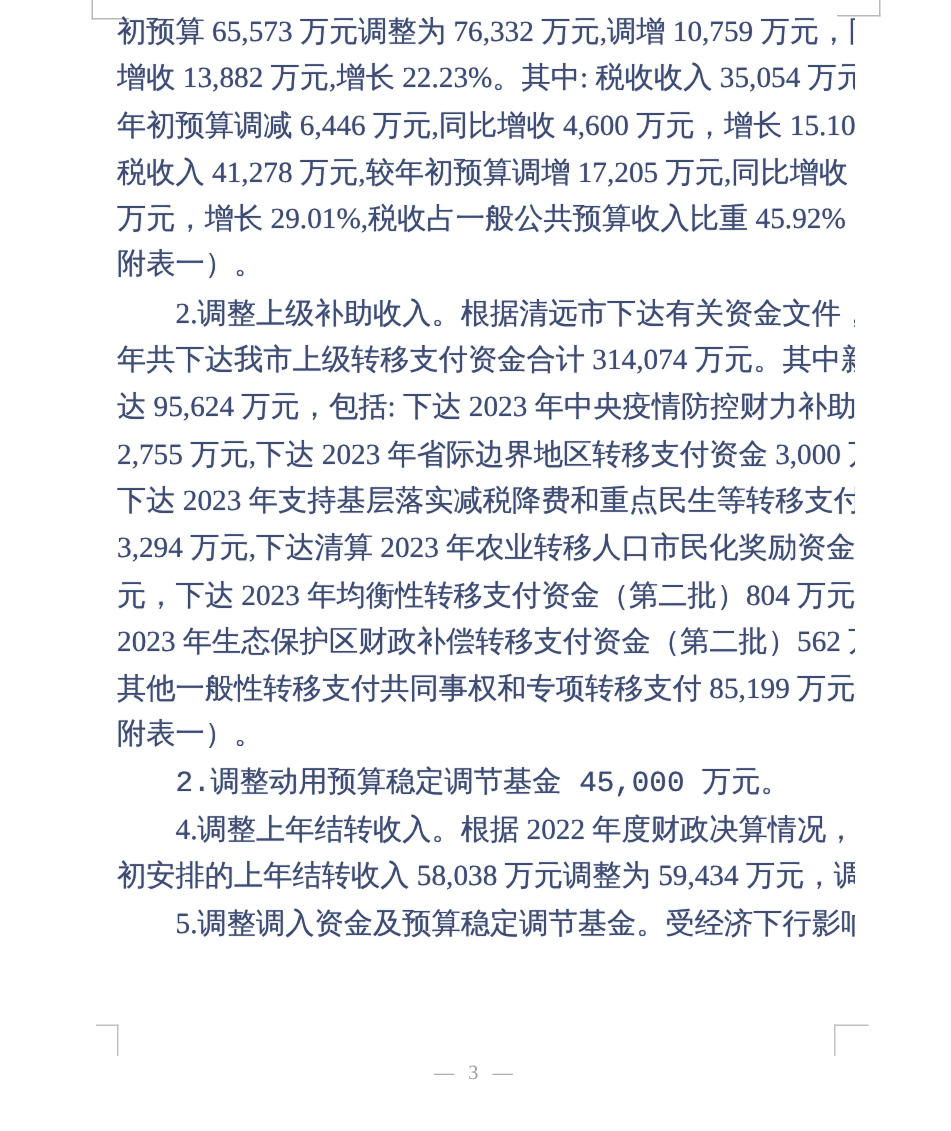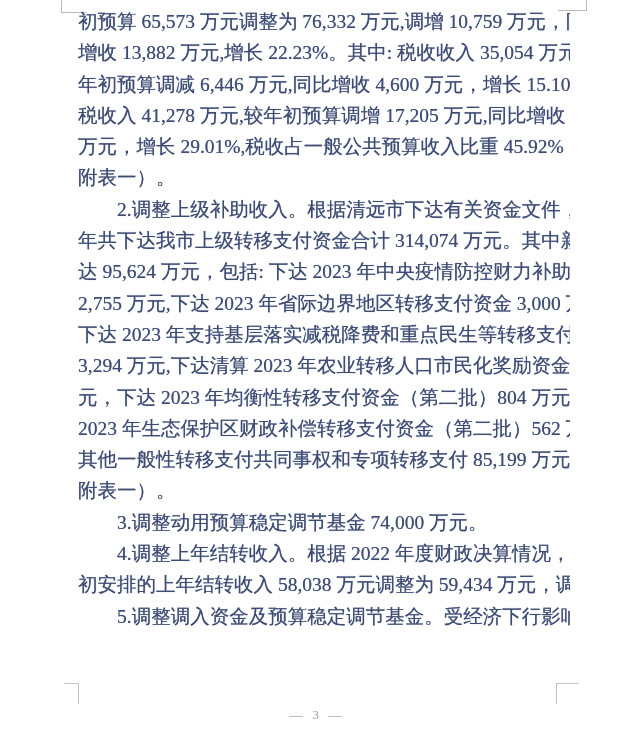--- a/index.html
+++ b/index.html
@@ -57,20 +57,21 @@
     height: 31.3px;
     line-height: 31.3px;
     white-space: nowrap;
     text-align: justify;
     text-align-last: justify;
     overflow: hidden;
   }
   .line.end {
     text-align: right;
     text-align-last: left;
+    font-family: Liberation Mono, monospace;
   }
   .line.indent {
     padding-left: 39px;
   }
   .page-number {
     position: absolute;
     left: 0;
     top: 707px;
     width: 100%;
     text-align: center;
@@ -99,21 +100,21 @@
     <div class="line indent">2.调整上级补助收入。根据清远市下达有关资金文件，2023</div>
     <div class="line">年共下达我市上级转移支付资金合计 314,074 万元。其中新增下</div>
     <div class="line">达 95,624 万元，包括: 下达 2023 年中央疫情防控财力补助资金</div>
     <div class="line">2,755 万元,下达 2023 年省际边界地区转移支付资金 3,000 万元，</div>
     <div class="line">下达 2023 年支持基层落实减税降费和重点民生等转移支付资金</div>
     <div class="line">3,294 万元,下达清算 2023 年农业转移人口市民化奖励资金 10 万</div>
     <div class="line">元，下达 2023 年均衡性转移支付资金（第二批）804 万元，下达</div>
     <div class="line">2023 年生态保护区财政补偿转移支付资金（第二批）562 万元，</div>
     <div class="line">其他一般性转移支付共同事权和专项转移支付 85,199 万元（详见</div>
     <div class="line end">附表一）。</div>
-    <div class="line indent end">3.调整动用预算稳定调节基金 74,000 万元。</div>
+    <div class="line indent end">2.调整动用预算稳定调节基金 45,000 万元。</div>
     <div class="line indent">4.调整上年结转收入。根据 2022 年度财政决算情况，拟将年</div>
     <div class="line">初安排的上年结转收入 58,038 万元调整为 59,434 万元，调增</div>
     <div class="line indent">5.调整调入资金及预算稳定调节基金。受经济下行影响,我市</div>
   </div>
 
   <div class="page-number">— 3 —</div>
 
 </div>
 
 </body></html>

